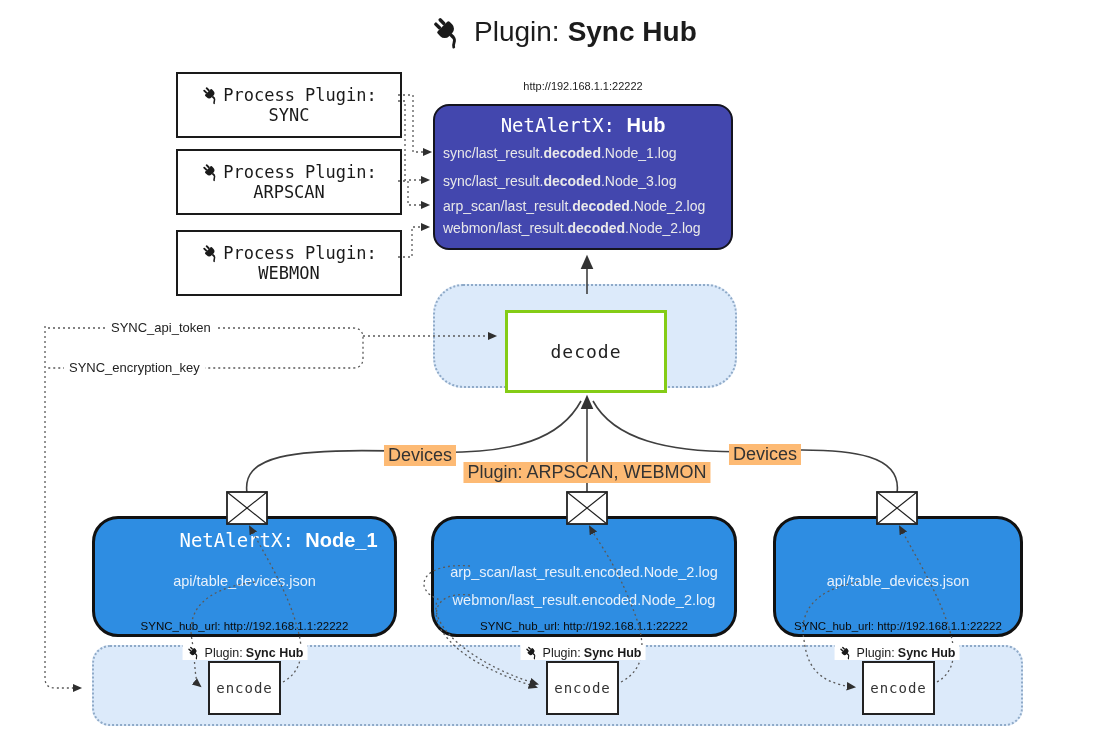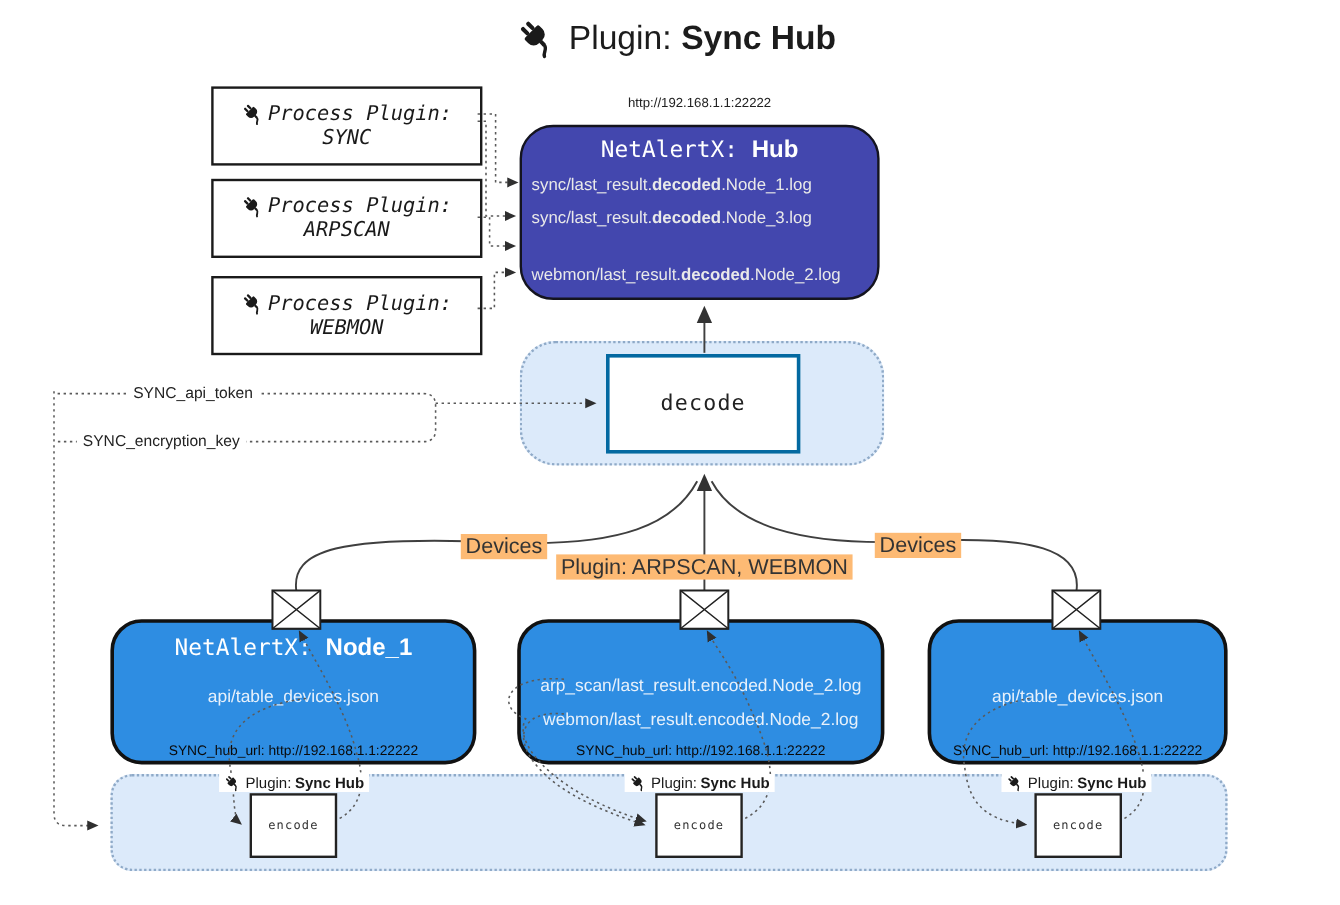--- a/index.html
+++ b/index.html
@@ -6,57 +6,57 @@
   .canvas{position:relative;width:1117px;height:754px;background:#fff;overflow:hidden;}
   .abs{position:absolute;}
 
   
   .title{top:14px;left:430px;display:flex;align-items:center;gap:8px;font-size:28px;color:#1c1c1c;z-index:6;}
   .title .bold{font-weight:bold;}
 
   
   .pbox{left:176px;width:222px;height:62px;background:#fff;border:2px solid #1a1a1a;
         display:flex;flex-direction:column;align-items:center;justify-content:center;
-        font-family:"DejaVu Sans Mono",monospace;font-size:17px;color:#1a1a1a;z-index:2;font-style:italic;}
+        font-family:"DejaVu Sans Mono",monospace;font-size:17px;color:#1a1a1a;z-index:2;}
   .pbox .row1{display:flex;align-items:center;gap:2px;}
 
   
   .hub-url{top:80px;left:433px;width:300px;text-align:center;font-size:11px;color:#222;z-index:6;}
   .hub{top:104px;left:433px;width:300px;height:146px;background:#4347AE;border:2px solid #14141f;
-       border-radius:28px;box-sizing:border-box;z-index:1;}
+       border-radius:16px;box-sizing:border-box;z-index:1;}
   .hub-title{position:absolute;top:8px;left:0;width:100%;text-align:center;color:#fff;
              font-family:"DejaVu Sans Mono",monospace;font-size:19px;}
   .hub-title b{font-family:"Liberation Sans",sans-serif;font-size:20px;}
   .hub-line{position:absolute;left:8px;right:2px;color:#e9e9e9;font-size:14px;white-space:nowrap;}
 
   
   .band{background:#DCEAFA;border:2px dotted #8FAAC8;box-sizing:border-box;z-index:1;}
   .decode-band{top:284px;left:433px;width:304px;height:104px;border-radius:30px;}
-  .decode-box{top:295px;left:505px;width:162px;height:83px;background:#fff;border:3px solid #0369a1;
+  .decode-box{top:310px;left:505px;width:162px;height:83px;background:#fff;border:3px solid #84cc16;
               box-sizing:border-box;display:flex;align-items:center;justify-content:center;
               font-family:"DejaVu Sans Mono",monospace;font-size:18px;letter-spacing:1px;color:#222;z-index:2;}
 
   
   .linelabel{background:#fff;padding:0 5px;font-size:13px;color:#222;z-index:6;white-space:nowrap;}
   .edge-label{background:#fdba74;padding:0 4px;font-size:18px;color:#333;z-index:6;white-space:nowrap;transform:translateX(-50%);}
 
   
   .node{top:516px;height:121px;background:#2E8DE2;border:3px solid #111;border-radius:26px;
         box-sizing:border-box;z-index:1;}
   .node-title{position:absolute;top:10px;left:0;width:100%;text-align:center;color:#fff;
-              font-family:"DejaVu Sans Mono",monospace;font-size:19px;}
+              font-family:"DejaVu Sans Mono",monospace;font-size:19px;padding-left:34px;}
   .node-title b{font-family:"Liberation Sans",sans-serif;font-size:20px;}
   .node-line{position:absolute;left:0;width:100%;text-align:center;color:#e8f1fb;font-size:14.5px;white-space:nowrap;}
   .node-url{position:absolute;left:0;width:100%;text-align:center;color:#0a0a0a;font-size:11.5px;white-space:nowrap;}
 
   
   .encode-band{top:645px;left:92px;width:931px;height:81px;border-radius:18px;}
   .encode-box{top:661px;width:73px;height:54px;background:#fff;border:2px solid #222;box-sizing:border-box;
               display:flex;align-items:center;justify-content:center;font-family:"DejaVu Sans Mono",monospace;
-              font-size:10px;letter-spacing:1px;color:#333;z-index:2;}
+              font-size:14px;letter-spacing:1px;color:#333;z-index:2;}
   .encode-label{top:645px;transform:translateX(-50%);display:flex;align-items:center;gap:3px;background:#fff;
                 padding:0 4px;font-size:12.5px;color:#1a1a1a;z-index:6;white-space:nowrap;}
   .encode-label .bold{font-weight:bold;}
 
   .env{top:491px;width:42px;height:34px;z-index:6;}
   svg.wires{position:absolute;top:0;left:0;z-index:5;pointer-events:none;}
   .plug-ico{display:inline-block;line-height:0;}
 </style>
 </head>
 <body>
@@ -154,20 +154,21 @@
       <span>Process Plugin:</span>
       </span>
     <span>WEBMON</span>
   </div>
 
   <div class="abs hub-url">http://192.168.1.1:22222</div>
   <div class="abs hub">
     <div class="hub-title"><span>NetAlertX: </span><b>Hub</b></div>
     <div class="hub-line" style="top:39px"><span>sync/last_result.</span><b>decoded</b><span>.Node_1.log</span></div>
     <div class="hub-line" style="top:67px"><span>sync/last_result.</span><b>decoded</b><span>.Node_3.log</span></div>
+    <div class="hub-line" style="top:92px"><span>arp_scan/last_result.</span><b>decoded</b><span>.Node_2.log</span></div>
     <div class="hub-line" style="top:114px"><span>webmon/last_result.</span><b>decoded</b><span>.Node_2.log</span></div>
   </div>
 
   <div class="abs band decode-band"></div>
   <div class="abs decode-box">decode</div>
 
   <div class="abs linelabel" style="top:320px;left:106px">SYNC_api_token</div>
   <div class="abs linelabel" style="top:360px;left:64px">SYNC_encryption_key</div>
 
   <div class="abs edge-label" style="top:445px;left:420px">Devices</div>

